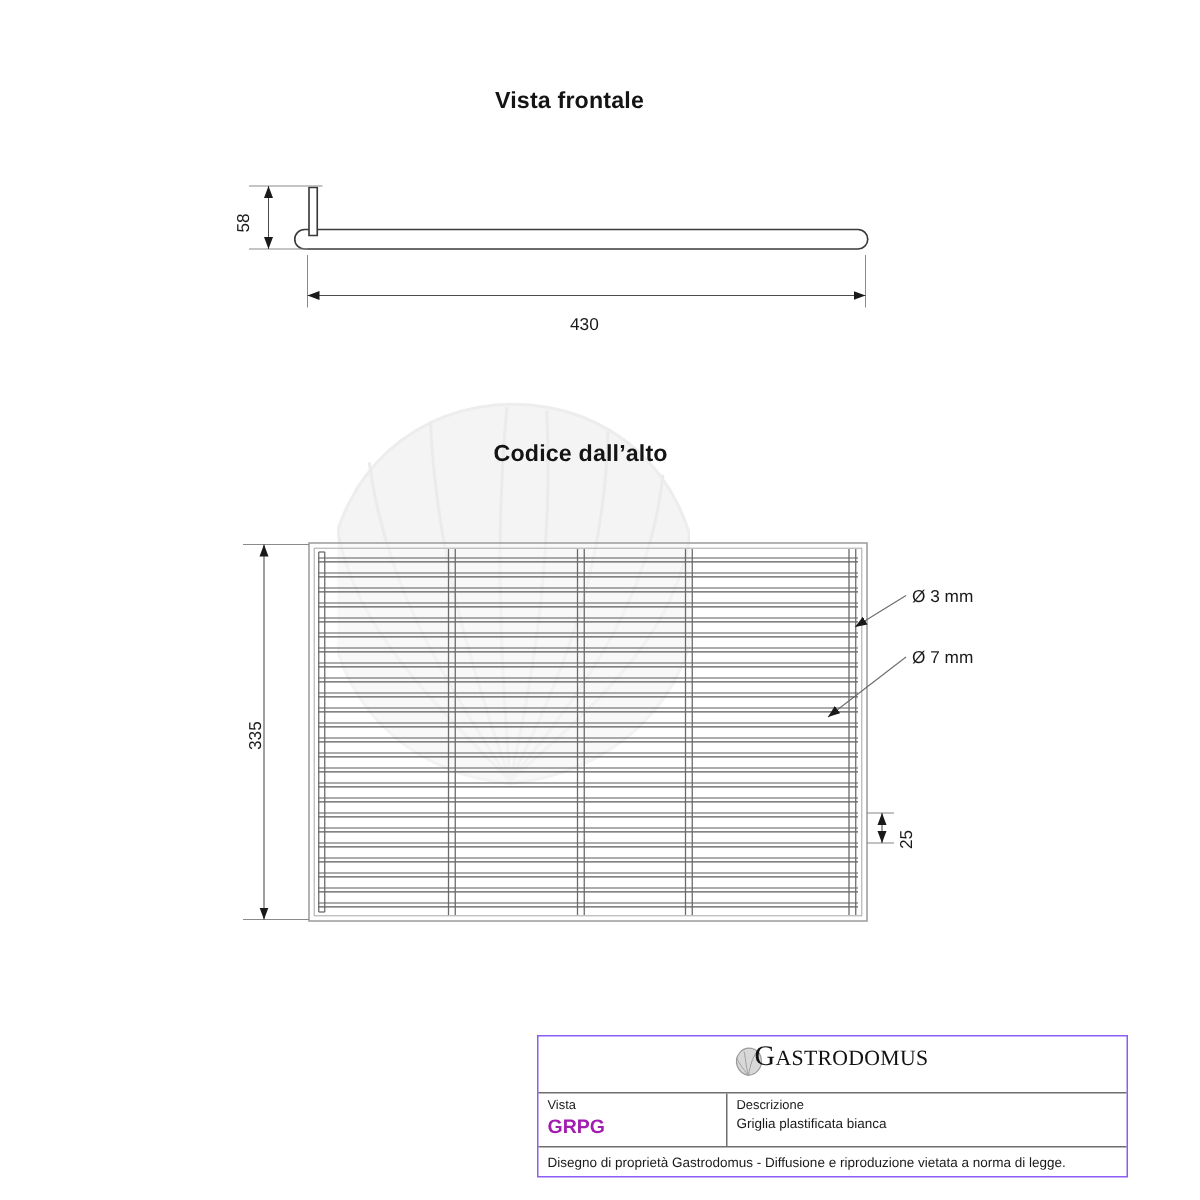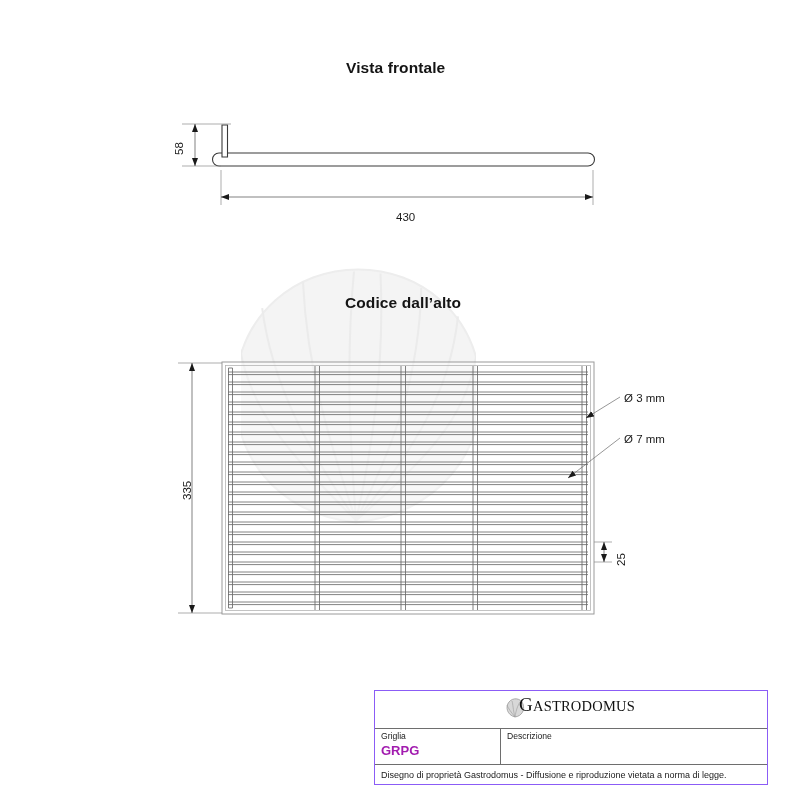--- a/index.html
+++ b/index.html
@@ -11,21 +11,21 @@
     width: 800px;
     height: 800px;
     position: relative;
     overflow: hidden;
     font-family: "Liberation Sans", sans-serif;
     color: #1a1a1a;
   }
 
   #sheet {
     position: absolute;
-    left: 16px; top: 0;
+    left: 0; top: 0;
     width: 780px;
     height: 800px;
   }
 
   .svg-layer {
     position: absolute;
     left: 0; top: 0;
     width: 800px;
     height: 800px;
   }
@@ -345,25 +345,26 @@
   <div id="title-block">
 
     <div id="tb-logo-row">
       <div id="logo-wrap">
         <span id="logo-text"><span class="cap">G</span><span class="sc">ASTRODOMUS</span></span>
       </div>
     </div>
 
     <div id="tb-mid-row">
       <div class="tb-cell" id="tb-cell-codice">
-        <span class="tb-label">Griglia</span>
+        <span class="tb-label">Vista</span>
         <span class="tb-value-bold">GRPG</span>
       </div>
       <div class="tb-cell" id="tb-cell-desc">
         <span class="tb-label">Descrizione</span>
+        <span class="tb-value">Griglia plastificata bianca</span>
       </div>
     </div>
 
     <div id="tb-footer-row">
       <span id="tb-footer-text">Disegno di proprietà Gastrodomus -  Diffusione e riproduzione vietata a norma di legge.</span>
     </div>
 
   </div>
 
 </div>

